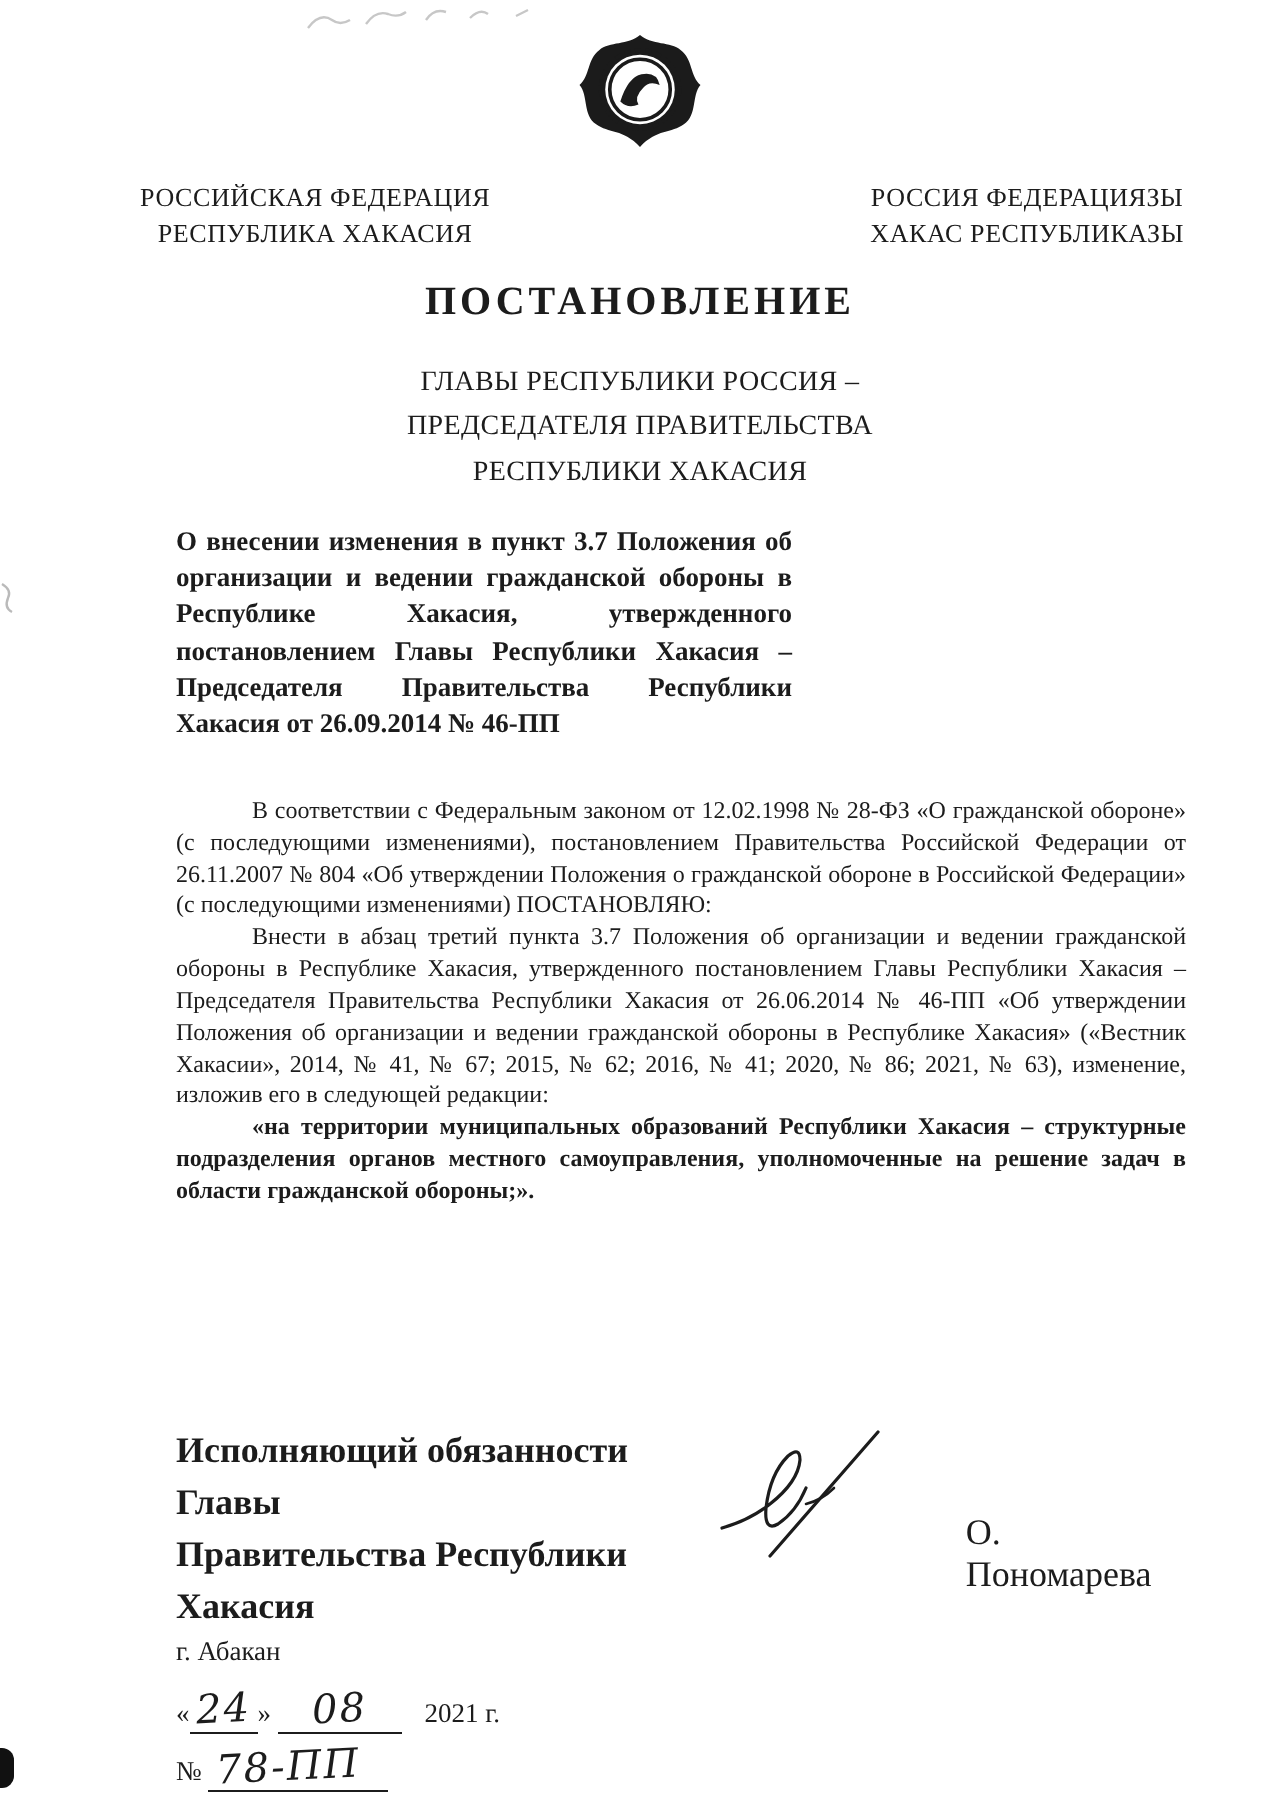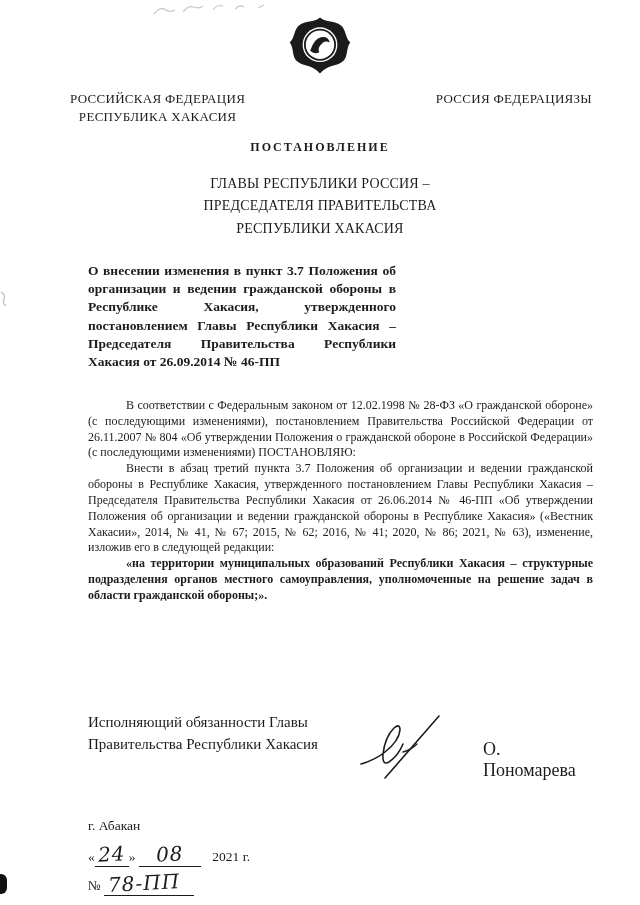--- a/index.html
+++ b/index.html
@@ -24,21 +24,21 @@
 
   
   .header-row {
     position: absolute; top: 90px; left: 70px; right: 48px;
     display: flex; justify-content: space-between;
   }
   .header-block { text-align: center; font-size: 13px; line-height: 1.35; letter-spacing: .3px; }
 
   
   .title-wrap { position: absolute; top: 140px; left: 0; right: 0; text-align: center; }
-  .title-main { font-size: 12px; font-weight: bold; letter-spacing: 2px; margin-bottom: 18px; text-align: center; }
+  .title-main { font-size: 20px; font-weight: bold; letter-spacing: 2px; margin-bottom: 18px; text-align: center; }
   .title-sub { font-size: 14px; line-height: 1.6; letter-spacing: .2px; }
 
   
   .subject {
     position: absolute; top: 262px; left: 88px; width: 308px;
     font-size: 13.5px; font-weight: bold; line-height: 1.35;
     text-align: justify;
   }
 
   
@@ -47,21 +47,21 @@
     font-size: 12px; line-height: 1.32; text-align: justify;
   }
   .body-text p { margin: 0; text-indent: 38px; }
   .body-text p.bold { font-weight: bold; }
 
   
   .sign-row {
     position: absolute; top: 712px; left: 88px; width: 505px;
     display: flex; align-items: flex-start;
   }
-  .sign-position { font-size: 15px; line-height: 1.45; width: 245px; }
+  .sign-position { font-size: 18px; line-height: 1.45; width: 245px; font-weight: bold; }
   .sign-autograph { position: relative; width: 140px; height: 70px; margin-left: 20px; }
   .sign-name { font-size: 18px; margin-left: auto; align-self: center; padding-top: 26px; }
 
   
   .footer { position: absolute; top: 818px; left: 88px; font-size: 13.5px; }
   .footer .city { margin-bottom: 8px; }
   .hand {
     font-family: "DejaVu Serif", serif;
     font-style: italic;
     font-size: 20px;
@@ -91,20 +91,21 @@
     <circle cx="50" cy="38" r="26" fill="none" stroke="#1b1b1b" stroke-width="2.6" stroke-dasharray="4 3"></circle>
   </svg>
 
   <div class="header-row">
     <div class="header-block">
       <div>РОССИЙСКАЯ ФЕДЕРАЦИЯ</div>
       <div>РЕСПУБЛИКА ХАКАСИЯ</div>
     </div>
     <div class="header-block">
       <div>РОССИЯ ФЕДЕРАЦИЯЗЫ</div>
+      <div>ХАКАС РЕСПУБЛИКАЗЫ</div>
     </div>
   </div>
 
   <div class="title-wrap">
     <div class="title-main">ПОСТАНОВЛЕНИЕ</div>
     <div class="title-sub">
       <div>ГЛАВЫ РЕСПУБЛИКИ РОССИЯ –</div>
       <div>ПРЕДСЕДАТЕЛЯ ПРАВИТЕЛЬСТВА</div>
       <div>РЕСПУБЛИКИ ХАКАСИЯ</div>
     </div>

